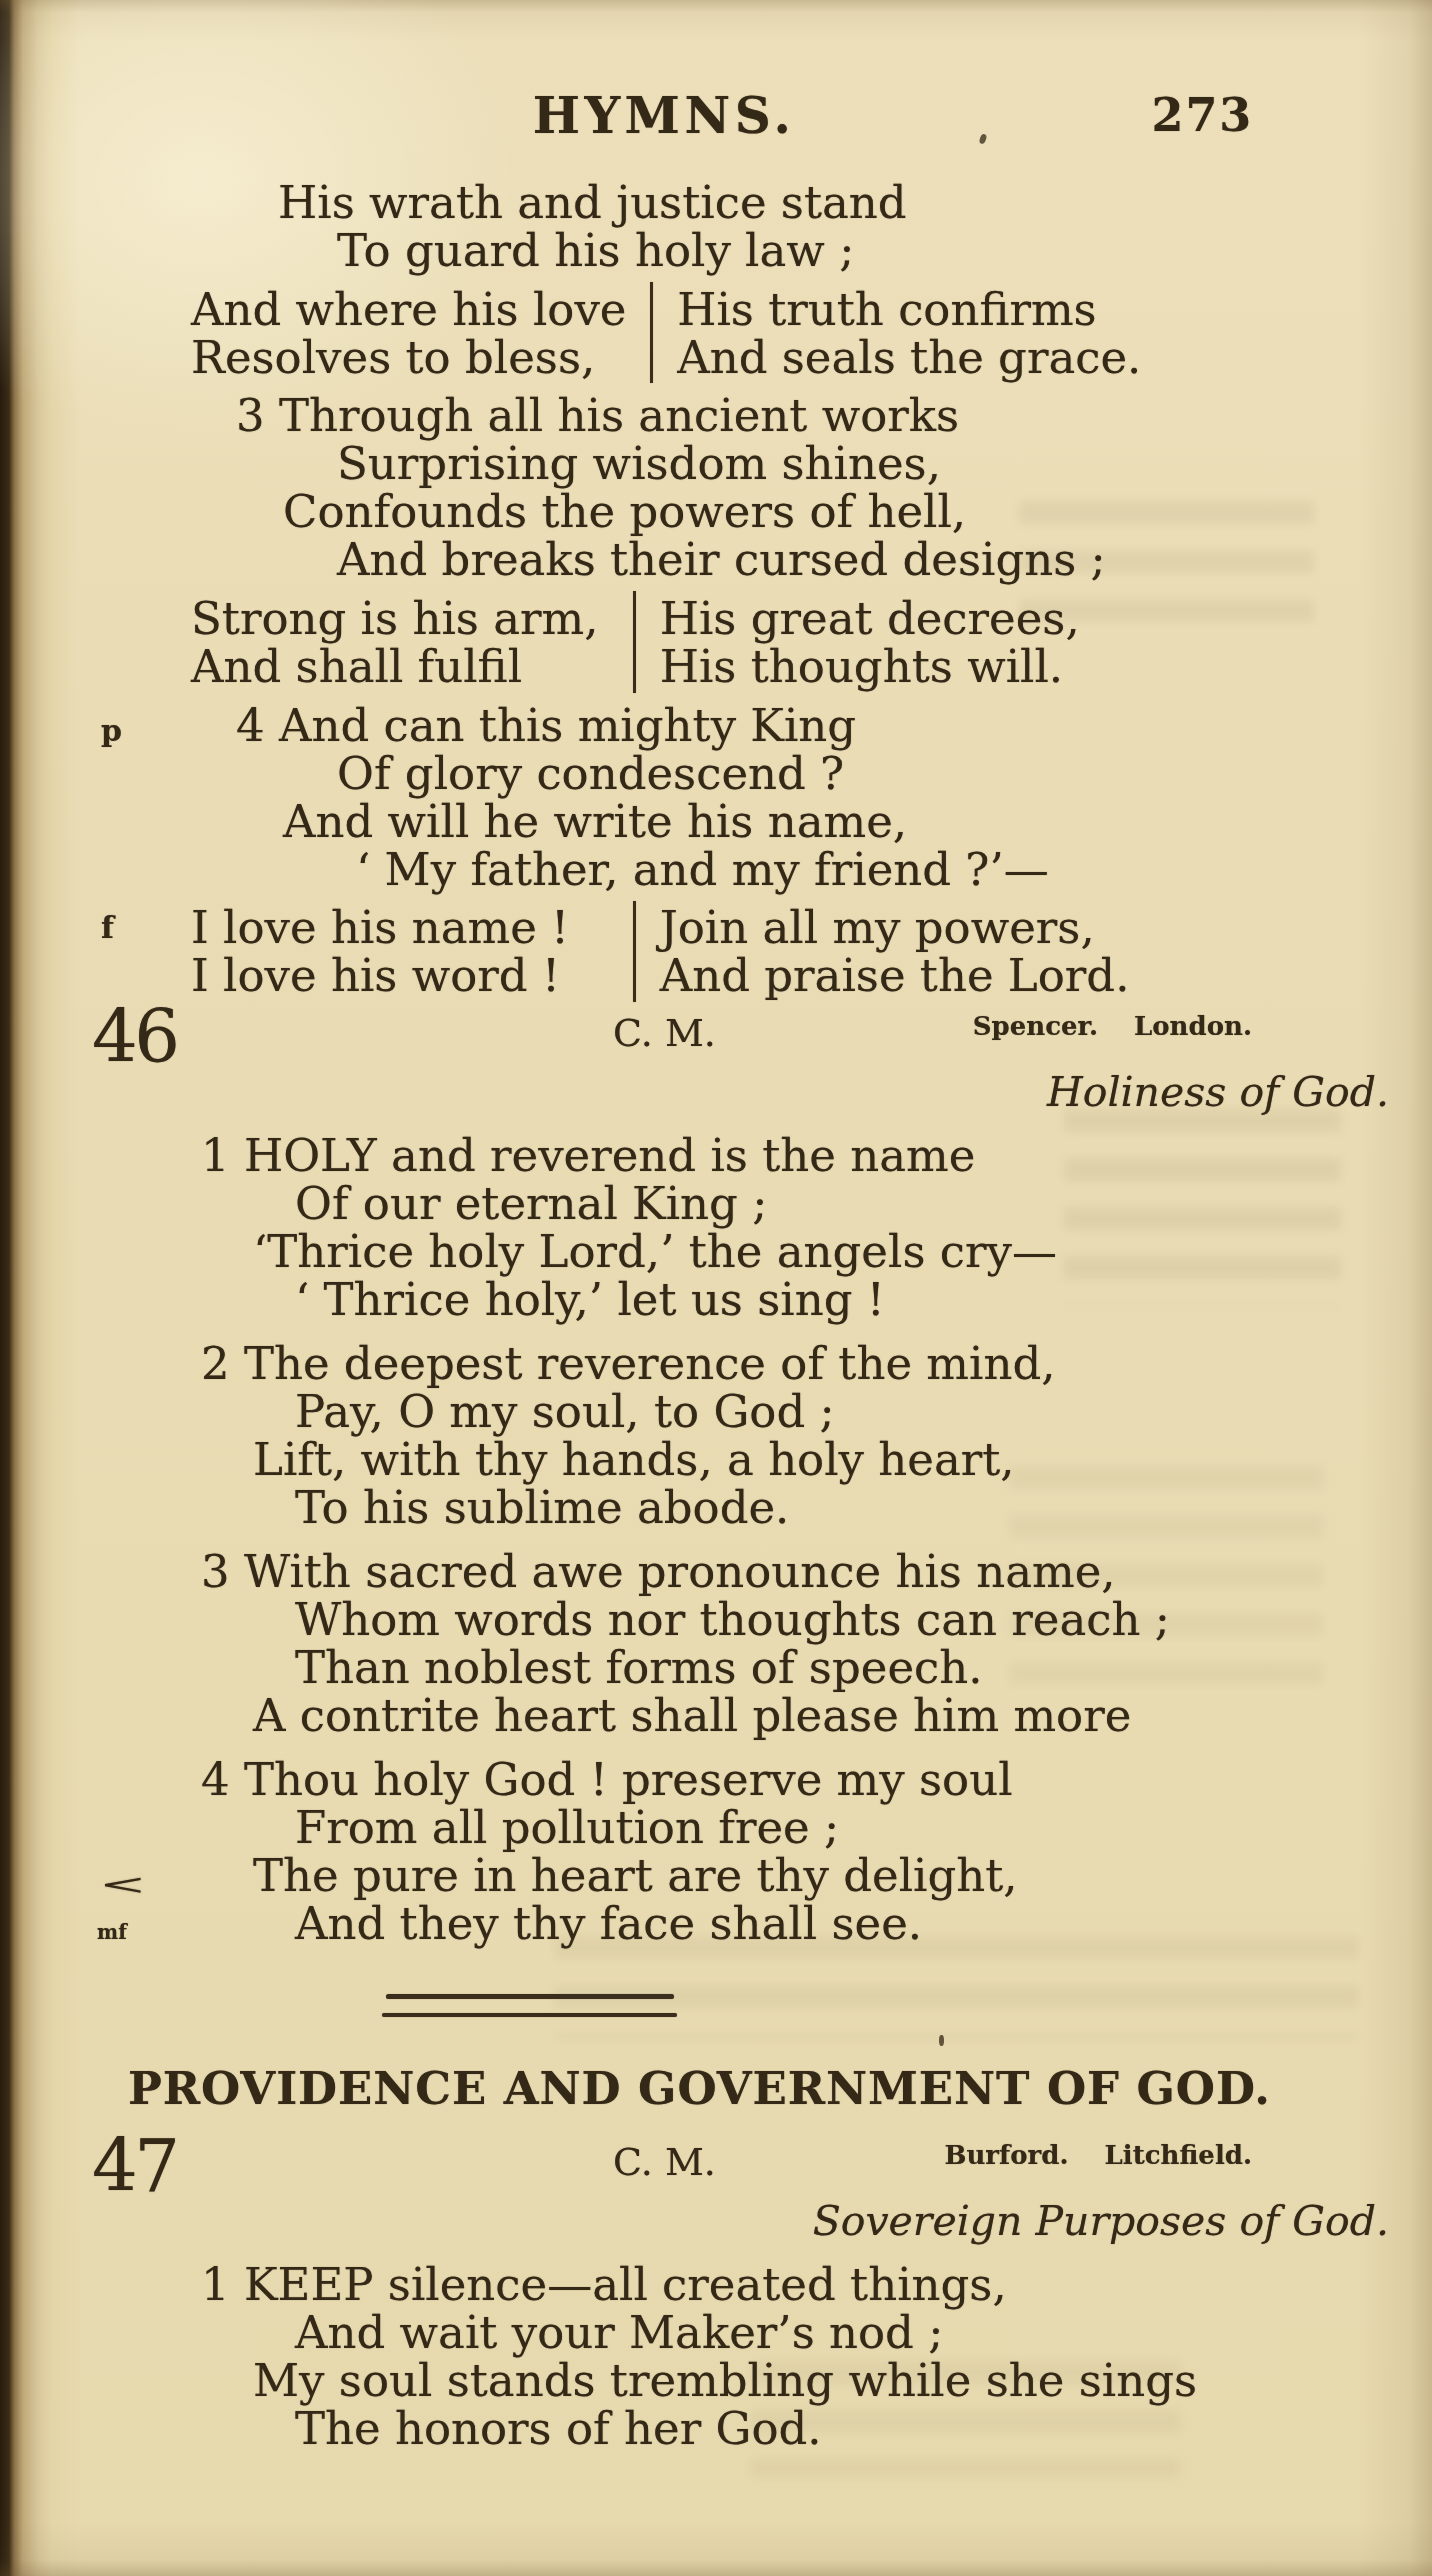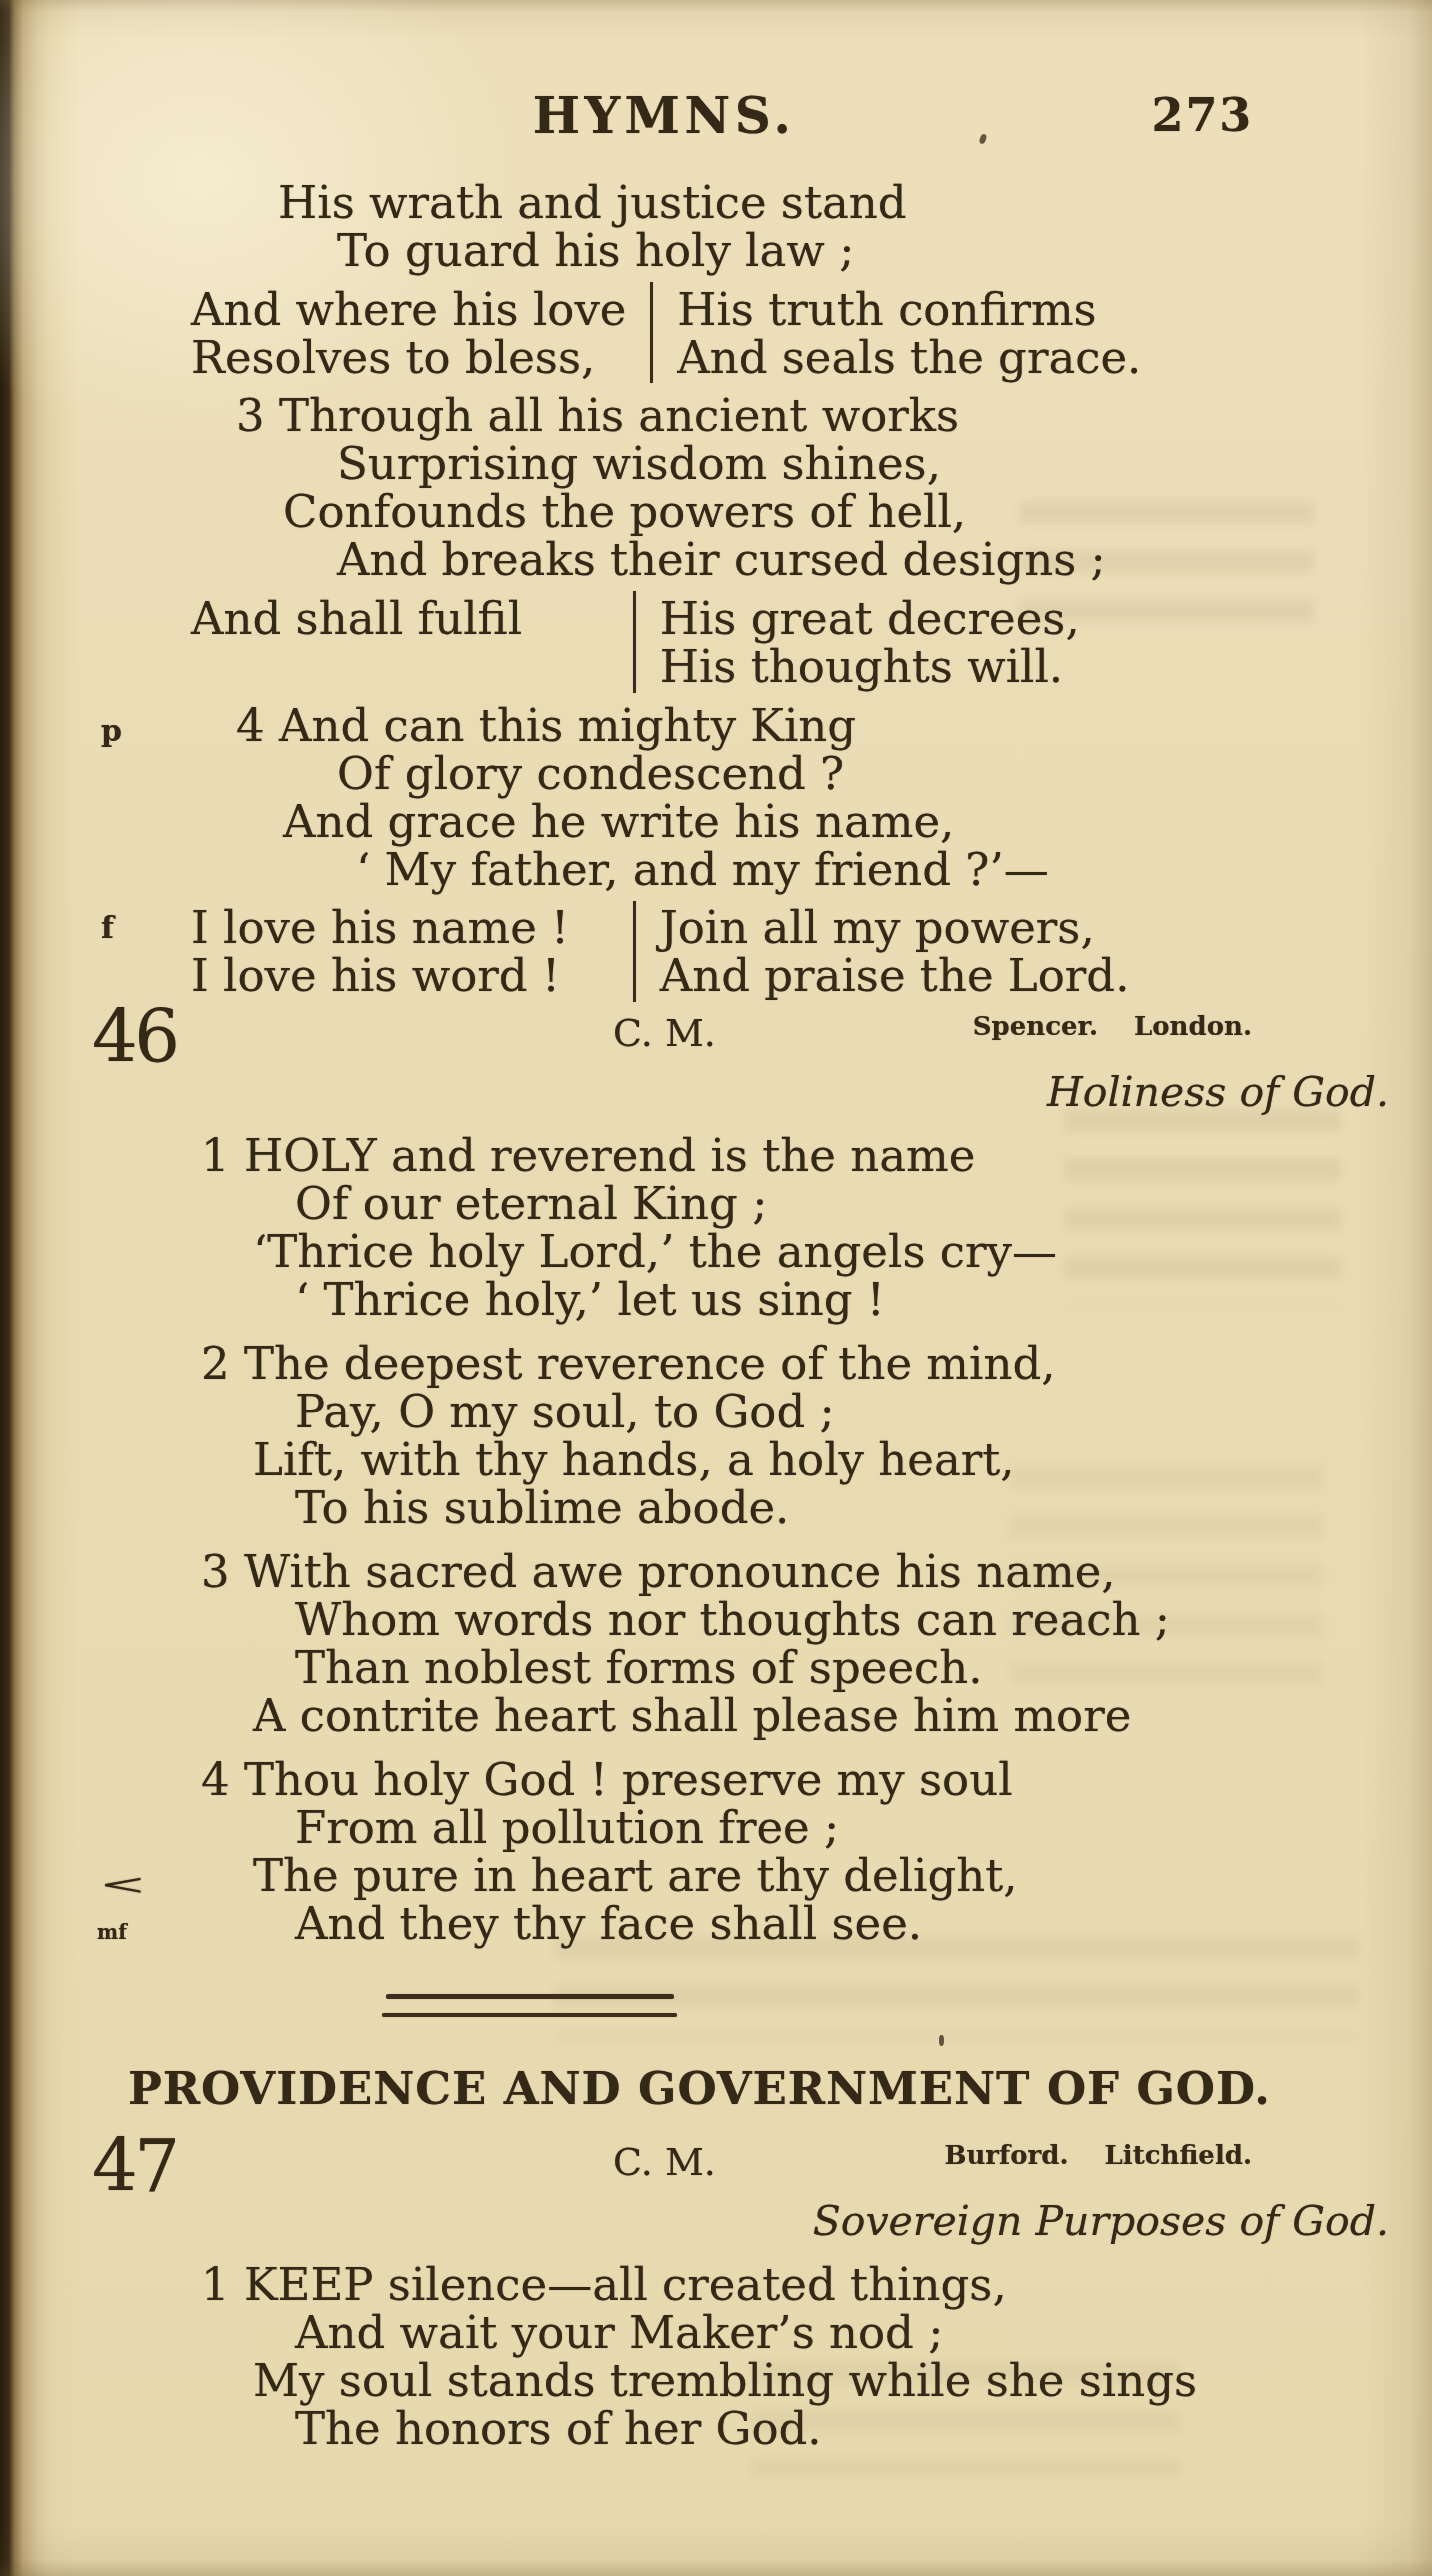--- a/index.html
+++ b/index.html
@@ -114,32 +114,33 @@
           </div>
         </div>
         <div class="stanza">
           <div class="line ind-n45"><span>3 Through all his ancient works</span></div>
           <div class="line ind-l45"><span>Surprising wisdom shines,</span></div>
           <div class="line ind-m45"><span>Confounds the powers of hell,</span></div>
           <div class="line ind-l45"><span>And breaks their cursed designs ;</span></div>
         </div>
         <div class="stanza split">
           <div class="col">
+            <div class="cline">Strong is his arm,</div>
             <div class="cline">And shall fulfil</div>
           </div>
           <div class="bar"></div>
           <div class="col">
             <div class="cline">His great decrees,</div>
             <div class="cline">His thoughts will.</div>
           </div>
         </div>
         <div class="stanza">
           <div class="line ind-n45"><span class="mark">p</span><span>4 And can this mighty King</span></div>
           <div class="line ind-l45"><span>Of glory condescend ?</span></div>
-          <div class="line ind-m45"><span>And grace he write his name,</span></div>
+          <div class="line ind-m45"><span>And will he write his name,</span></div>
           <div class="line ind-q45"><span>‘ My father, and my friend ?’—</span></div>
         </div>
         <div class="stanza split">
           <span class="mark">f</span>
           <div class="col">
             <div class="cline">I love his name !</div>
             <div class="cline">I love his word !</div>
           </div>
           <div class="bar"></div>
           <div class="col">

